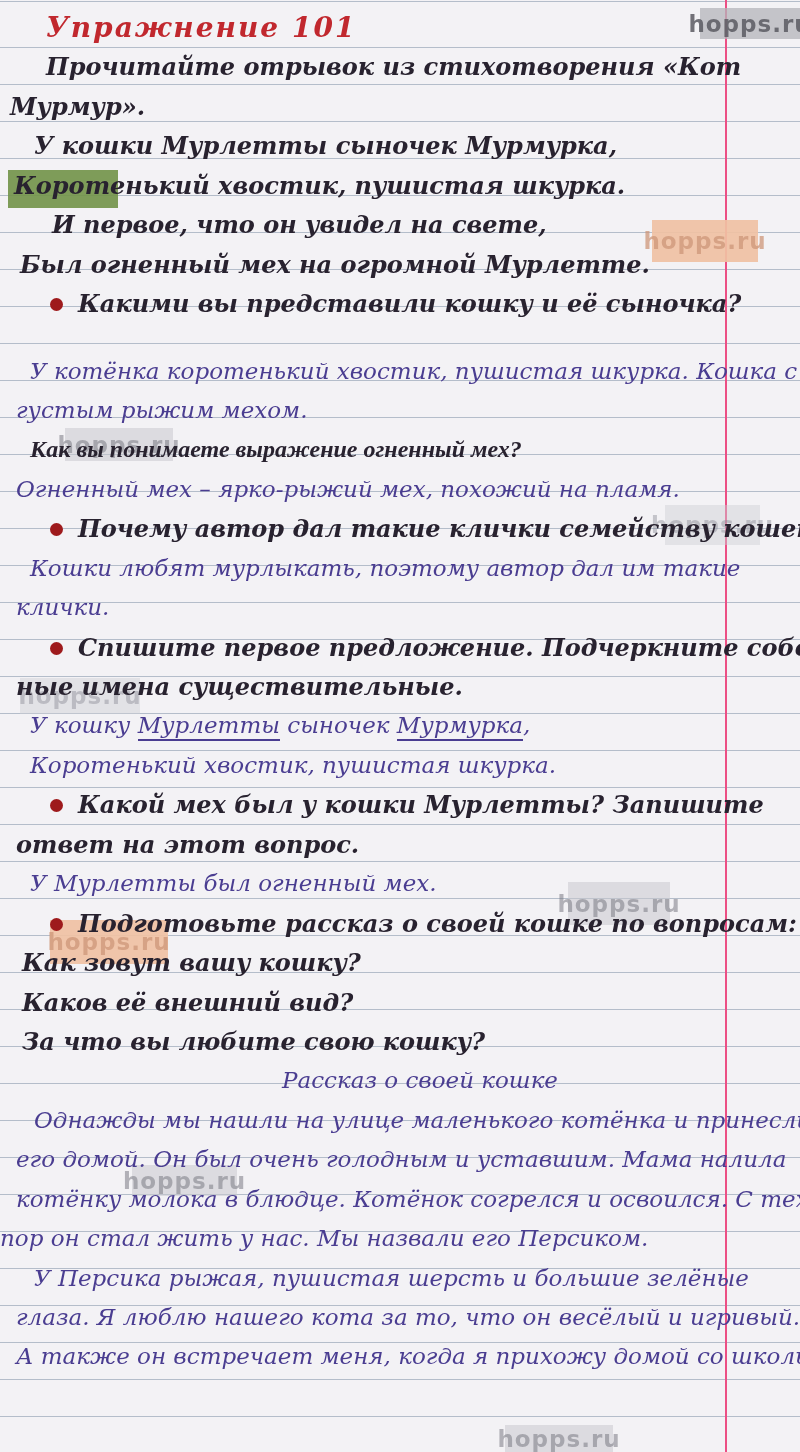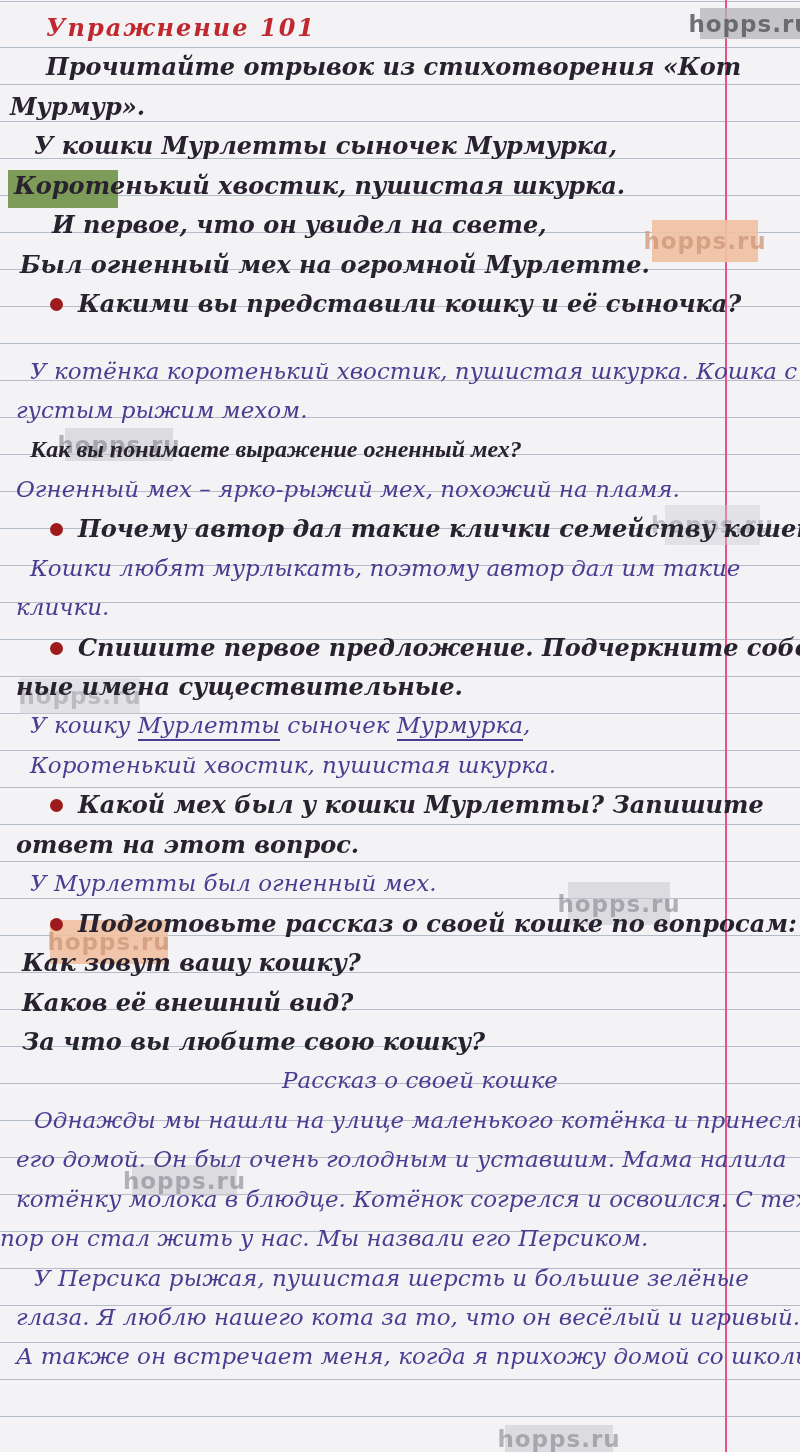--- a/index.html
+++ b/index.html
@@ -21,21 +21,21 @@
   #overlays{position:absolute;inset:0;z-index:1;}
   #lines{position:absolute;top:0;left:0;width:800px;padding-top:8px;z-index:2;}
   .line{
     height:39.45px;line-height:39.45px;
     white-space:nowrap;overflow:visible;
     font-style:italic;
     font-size:23px;
     color:#4a3d91;
   }
   .line.task{color:#28222f;font-weight:bold;font-size:24px;}
-  .line.title{color:#c1282e;font-weight:bold;font-size:24px;letter-spacing:2px;}
+  .line.title{color:#c1282e;font-weight:bold;font-size:28px;letter-spacing:2px;}
   .line.center{text-align:center;padding-left:40px;}
   .bullet{
     display:inline-block;width:13px;height:13px;border-radius:50%;
     background:#9e1a1c;margin-right:15px;vertical-align:1px;
   }
   .u{border-bottom:2px solid currentColor;padding-bottom:1px;}
   .wm{
     position:absolute;
     display:flex;align-items:center;justify-content:center;
     font-family:"DejaVu Sans", sans-serif;

